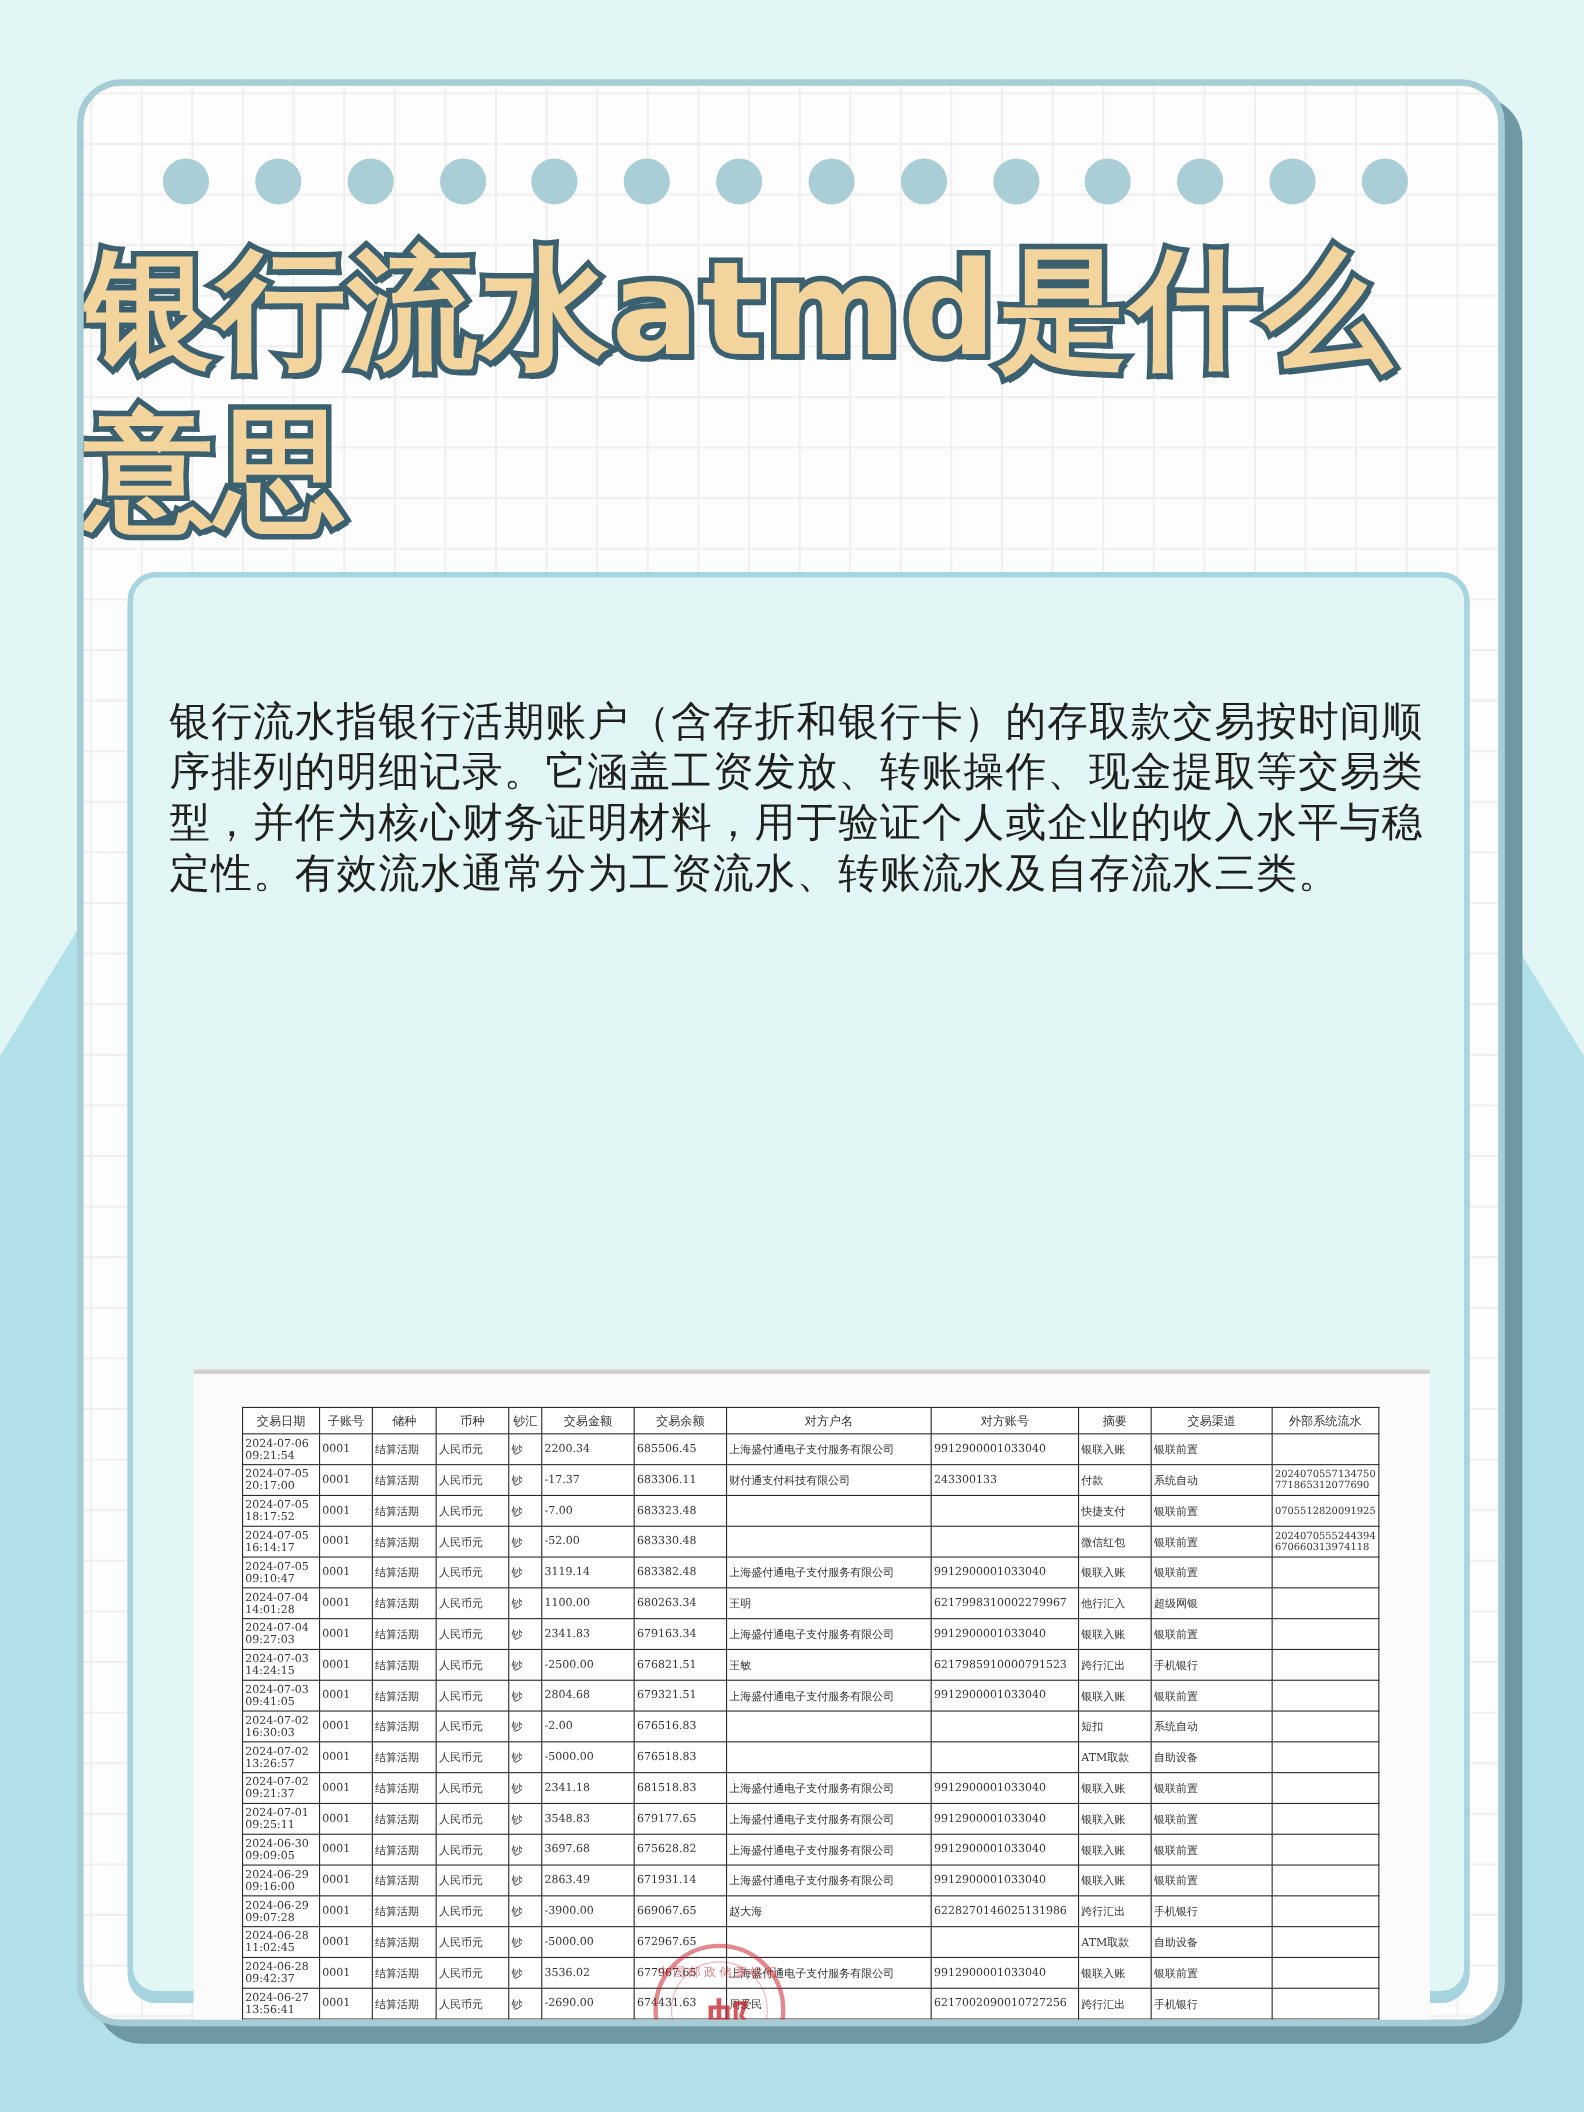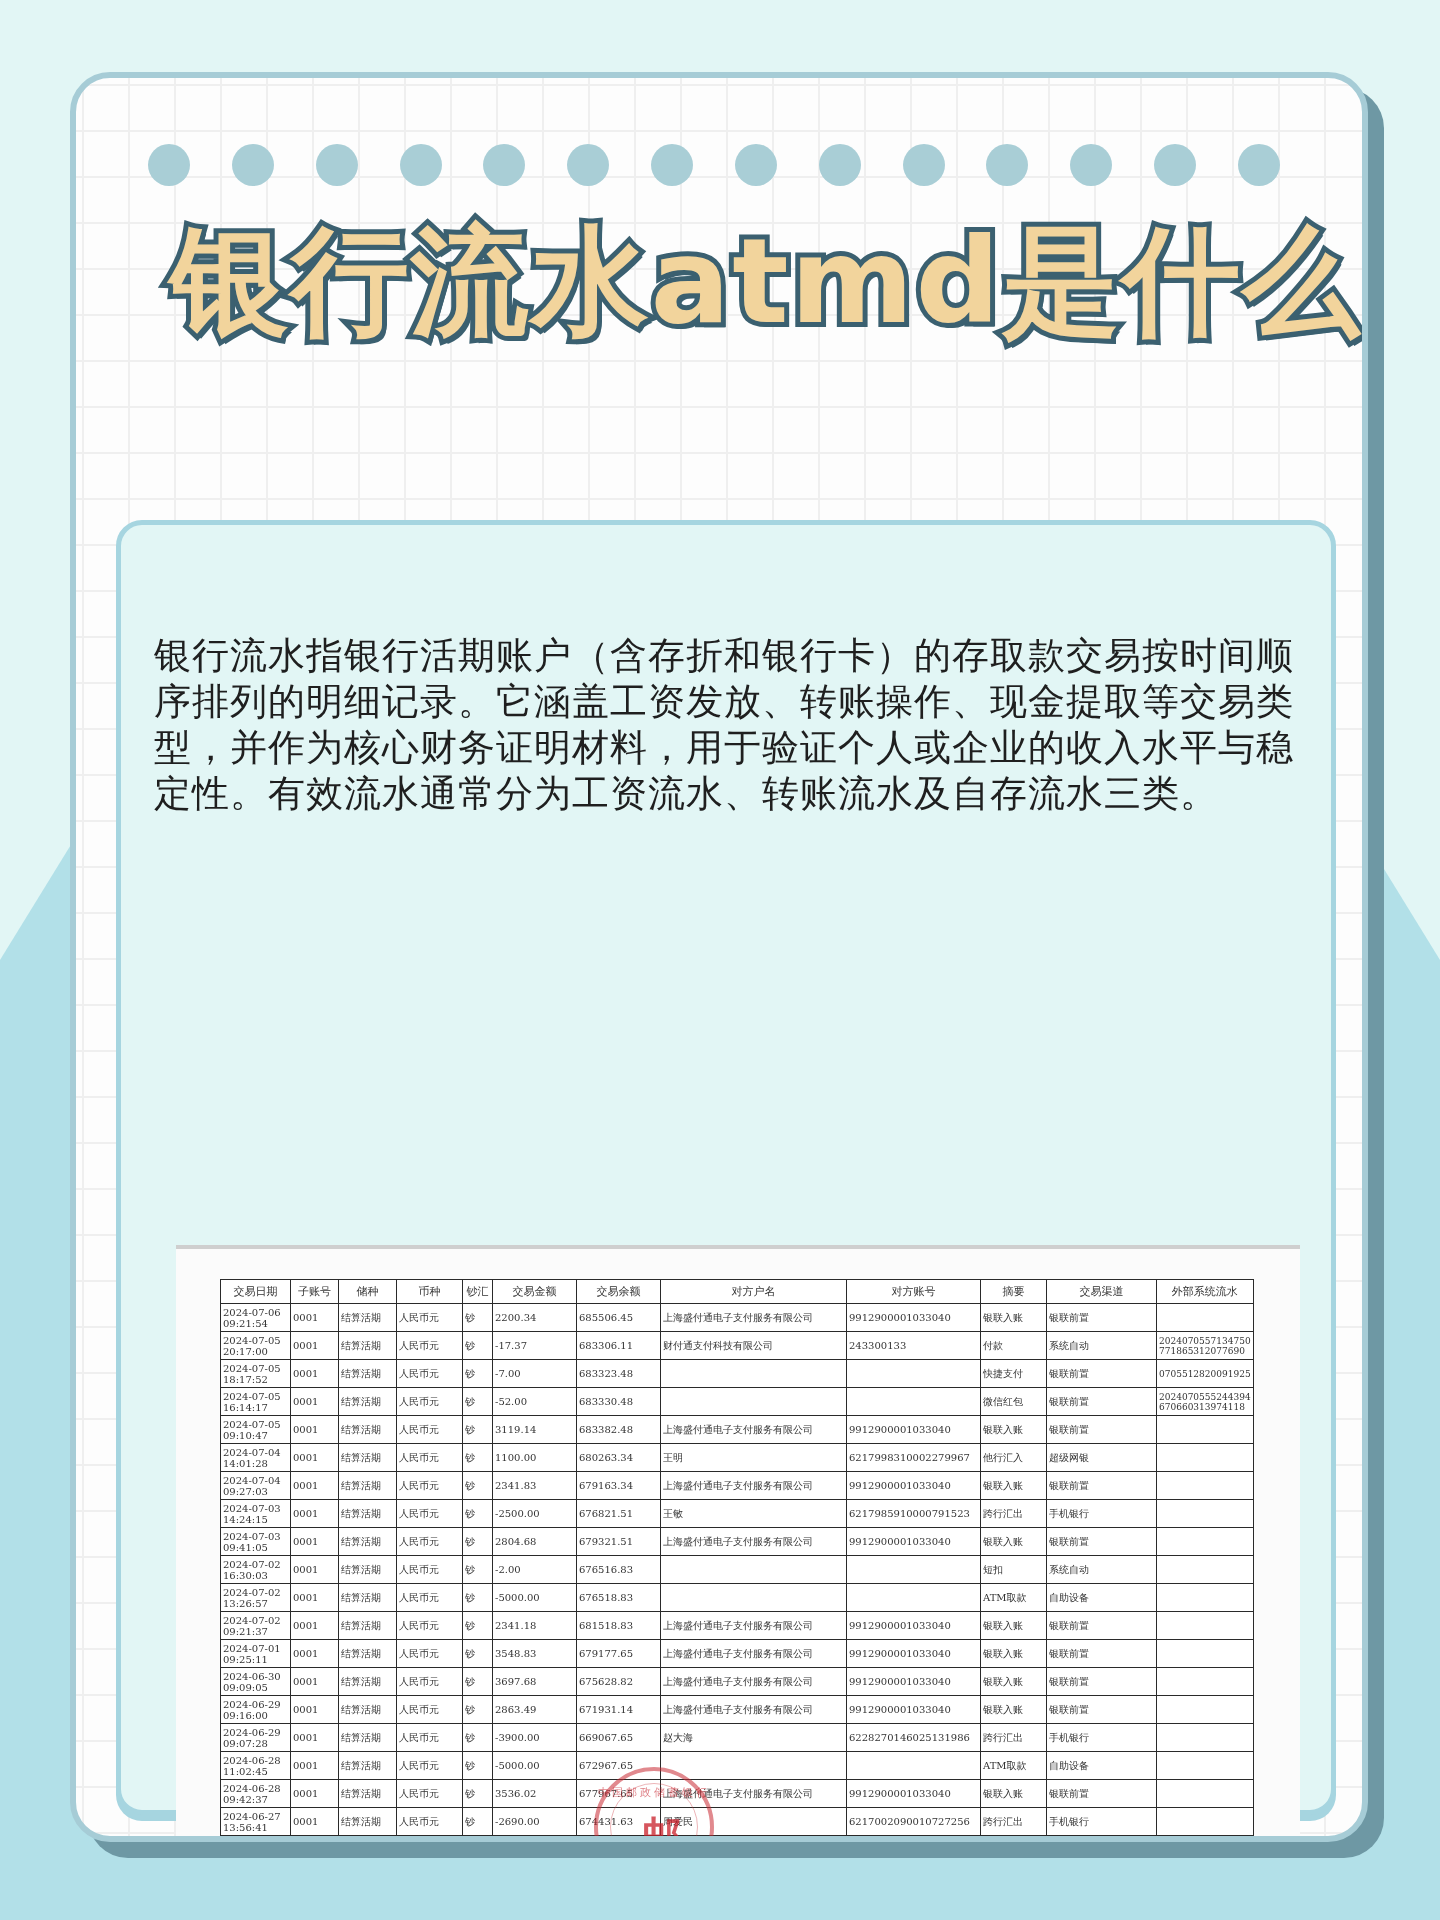--- a/index.html
+++ b/index.html
@@ -29,21 +29,21 @@
     background-size: 46px 46px;
     background-position: 6px 6px;
     overflow: hidden;
   }
   .dots {
     position: absolute; top: 66px; left: 72px; right: 60px;
     display: flex; justify-content: space-between; padding-right: 22px;
   }
   .dot { width: 42px; height: 42px; border-radius: 50%; background: #a9ced6; }
   .title {
-    position: absolute; top: 130px; left: 0; right: 0; text-align: right;
+    position: absolute; top: 130px; left: 0; right: 0; text-align: left;
     font-family: "DejaVu Sans", sans-serif; font-weight: bold;
     font-size: 118px; line-height: 146px; letter-spacing: 2px;
     color: #f2d49c;
     -webkit-text-stroke: 10px #3b6070;
     paint-order: stroke fill;
     text-shadow: 4px 5px 0 #3b6070;
   }
   .title .line { display: block; }
   .content-card {
     position: absolute; left: 40px; top: 442px; width: 1220px; height: 1295px;
@@ -112,20 +112,21 @@
     <span class="dot"></span>
     <span class="dot"></span>
     <span class="dot"></span>
     <span class="dot"></span>
     <span class="dot"></span>
     <span class="dot"></span>
   </div>
 
   <h1 class="title">
     <span class="line">银行流水atmd是什么</span>
+    <span class="line">意思</span>
   </h1>
 
   <div class="content-card">
     <p class="section-body" style="top:108px">银行流水指银行活期账户（含存折和银行卡）的存取款交易按时间顺序排列的明细记录。它涵盖工资发放、转账操作、现金提取等交易类型，并作为核心财务证明材料，用于验证个人或企业的收入水平与稳定性。有效流水通常分为工资流水、转账流水及自存流水三类。</p>
 
 
     <div class="statement">
       <table class="ledger">
         <thead>
           <tr>

